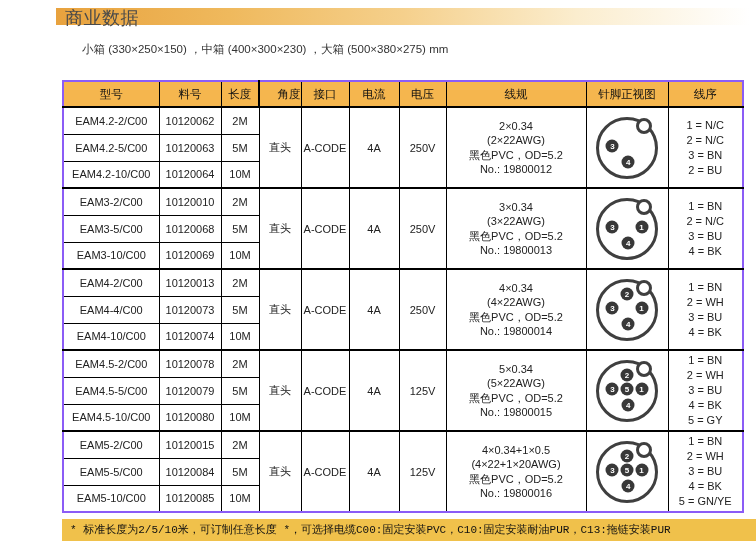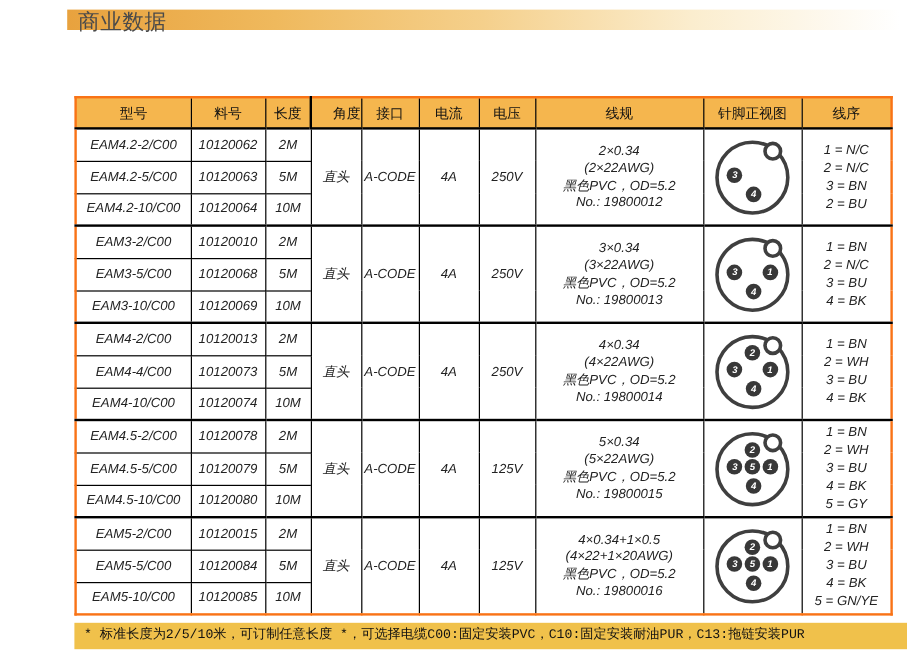--- a/index.html
+++ b/index.html
@@ -14,31 +14,31 @@
     font-size:18px;line-height:21px;padding-left:9px;box-sizing:border-box;
     color:#4a4a4a;letter-spacing:0.5px;
   }
   .packaging{
     position:absolute;left:68px;top:41px;font-size:11.5px;color:#333;line-height:16px;
   }
   .packaging .indent{padding-left:14px;}
   table.spec{
     position:absolute;left:62px;top:80px;width:680px;
     border-collapse:collapse;table-layout:fixed;
-    border:2px solid #f97316;
+    border:2px solid #8b5cf6;
   }
   table.spec th{
     background:#F5B64E;border:1px solid #000;height:24px;
     font-size:11.5px;font-weight:normal;color:#111;padding:0;
   }
   table.spec td{
     border:1px solid #000;font-size:11px;text-align:center;padding:0;
     color:#222;background:#fff;
   }
-  tr.data-row{height:27px;font-style:italic;}
+  tr.data-row{height:27px;}
   tr.group-start td{border-top:2px solid #000;}
   td.thick-left{border-left:2px solid #000;margin-top:40px;}
   td.wire-cell{font-size:10.5px;line-height:14.5px;}
   td.seq-cell{text-align:left;padding-left:13px;font-size:10.5px;line-height:15px;}
   .pin-circle{
     position:relative;width:56px;height:56px;margin:0 auto;
     border:3px solid #3f3f3f;border-radius:50%;box-sizing:content-box;background:#fff;
   }
   .notch{
     position:absolute;width:10px;height:10px;border:3px solid #3f3f3f;border-radius:50%;
@@ -59,20 +59,21 @@
     background:#F0C14B;font-size:11px;line-height:22px;padding-left:8px;
     box-sizing:border-box;color:#111;white-space:nowrap;overflow:hidden;font-family:Liberation Mono, monospace;
   }
 </style>
 </head>
 <body>
 
 <div class="title-bar">商业数据</div>
 
 <div class="packaging">
+  <div class="indent">小箱 (330×250×150) ，中箱 (400×300×230) ，大箱 (500×380×275) mm</div>
 </div>
 
 <table class="spec">
   <colgroup>
     <col style="width:96px">
       <col style="width:62px">
       <col style="width:38px">
     <col style="width:42px">
       <col style="width:48px">
       <col style="width:50px">

